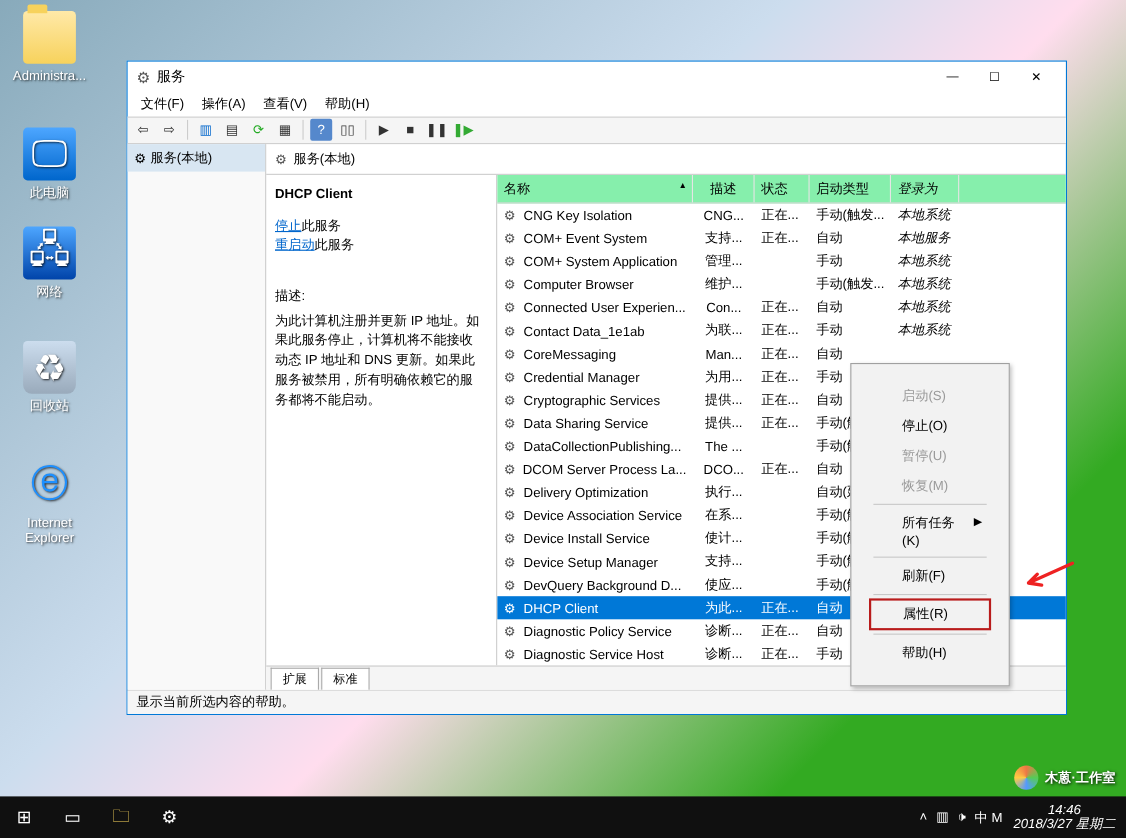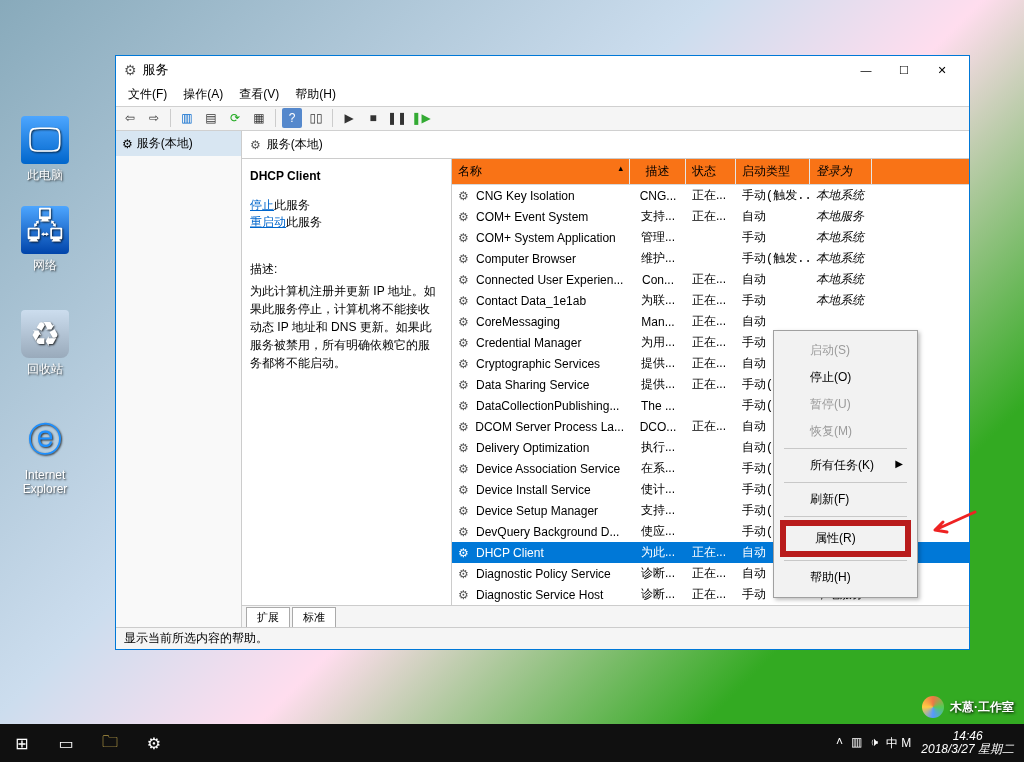--- a/index.html
+++ b/index.html
@@ -32,58 +32,62 @@
 .right-pane{flex:1;display:flex;flex-direction:column;}
 .pane-header{height:28px;border-bottom:1px solid #ccc;display:flex;align-items:center;padding:0 8px;gap:6px;}
 .pane-header .gicon{color:#555;}
 .details-list{flex:1;display:flex;min-height:0;}
 .detail-panel{width:210px;border-right:1px solid #ccc;padding:10px 10px 10px 8px;overflow:hidden;}
 .detail-panel .svc-name{font-weight:bold;margin-bottom:14px;}
 .detail-panel a{color:#0066cc;text-decoration:underline;cursor:pointer;}
 .detail-panel .desc-label{margin-top:30px;}
 .detail-panel .desc{margin-top:4px;line-height:1.5;}
 .list-view{flex:1;overflow:auto;position:relative;}
-.list-header{display:flex;position:sticky;top:0;background:#f97316;border-bottom:1px solid #d8d8d8;}
+.list-header{display:flex;position:sticky;top:0;background:#86efac;border-bottom:1px solid #d8d8d8;}
 .list-header>div{padding:4px 6px;border-right:1px solid #e5e5e5;font-weight:normal;white-space:nowrap;overflow:hidden;}
 .col-name{width:178px;}
 .col-desc{width:56px;text-align:center;}
 .col-status{width:50px;}
-.col-start{width:74px;font-family:Liberation Mono, monospace;}
+.col-start{width:74px;}
 .col-logon{width:62px;font-style:italic;}
 .list-row{display:flex;height:21px;align-items:center;cursor:default;}
 .list-row>div{padding:1px 6px;white-space:nowrap;overflow:hidden;}
 .list-row .col-name{display:flex;align-items:center;gap:4px;}
 .list-row.selected{background:#0078d7;color:#fff;}
 .svc-icon{width:14px;height:14px;display:inline-block;font-size:12px;color:#555;}
 .selected .svc-icon{color:#fff;}
 .tabs-bar{height:22px;border-top:1px solid #ccc;display:flex;align-items:flex-end;padding-left:4px;background:#f5f5f5;}
 .tab{padding:2px 10px;border:1px solid #aaa;border-bottom:none;background:#fff;margin-right:2px;font-size:11px;cursor:pointer;}
 .statusbar{height:22px;padding:2px 8px;display:flex;align-items:center;background:#f5f5f5;}
 
-.context-menu{position:absolute;left:773px;top:330px;width:145px;background:#f2f2f2;border:1px solid #a0a0a0;box-shadow:2px 2px 4px rgba(0,0,0,.25);padding:6px;z-index:50;}
+.context-menu{position:absolute;left:773px;top:330px;width:145px;background:#f2f2f2;border:1px solid #a0a0a0;box-shadow:2px 2px 4px rgba(0,0,0,.25);padding:16px;z-index:50;}
 .context-menu .mi{padding:5px 22px 5px 30px;position:relative;cursor:default;}
 .context-menu .mi.disabled{color:#9a9a9a;}
 .context-menu .sep{height:1px;background:#c8c8c8;margin:3px 4px;}
 .context-menu .mi .arrow{position:absolute;right:8px;top:6px;font-size:10px;}
-.context-menu .mi.boxed{border:6px solid #b91c1c;padding:4px 21px 4px 29px;}
+.context-menu .mi.boxed{border:2px solid #b91c1c;padding:4px 21px 4px 29px;}
 .red-arrow{position:absolute;left:927px;top:508px;z-index:60;}
 .red-arrow svg{width:50px;height:30px;}
 
 .taskbar{position:absolute;bottom:0;left:0;right:0;height:38px;background:#101010;display:flex;align-items:center;color:#fff;}
 .tbitem{width:44px;height:38px;display:flex;align-items:center;justify-content:center;cursor:pointer;font-size:16px;}
 .tray{margin-left:auto;display:flex;align-items:center;gap:10px;padding-right:10px;}
 .tray .icons{display:flex;gap:8px;font-size:13px;}
 .tray .clock{text-align:center;font-size:11px;line-height:13px;font-style:italic;}
 .watermark{position:absolute;right:10px;bottom:44px;color:#fff;text-shadow:1px 1px 3px #000;font-size:18px;font-weight:bold;display:flex;align-items:center;gap:6px;}
 .watermark .logo{width:22px;height:22px;background:conic-gradient(#e74,#5c5,#59f,#fc4,#e74);border-radius:50%;}
 </style>
 </head>
 <body>
 
 <div class="desktop" id="desktop-icons">
+    <div class="desktop-icon" style="top: 10px; left: 10px;">
+      <div class="glyph folder-glyph"></div>
+      <div class="label">Administra...</div>
+    </div>
     <div class="desktop-icon" style="top: 116px; left: 10px;">
       <div class="glyph pc-glyph">🖵</div>
       <div class="label">此电脑</div>
     </div>
     <div class="desktop-icon" style="top: 206px; left: 10px;">
       <div class="glyph net-glyph">🖧</div>
       <div class="label">网络</div>
     </div>
     <div class="desktop-icon" style="top: 310px; left: 10px;">
       <div class="glyph bin-glyph">♻</div>

